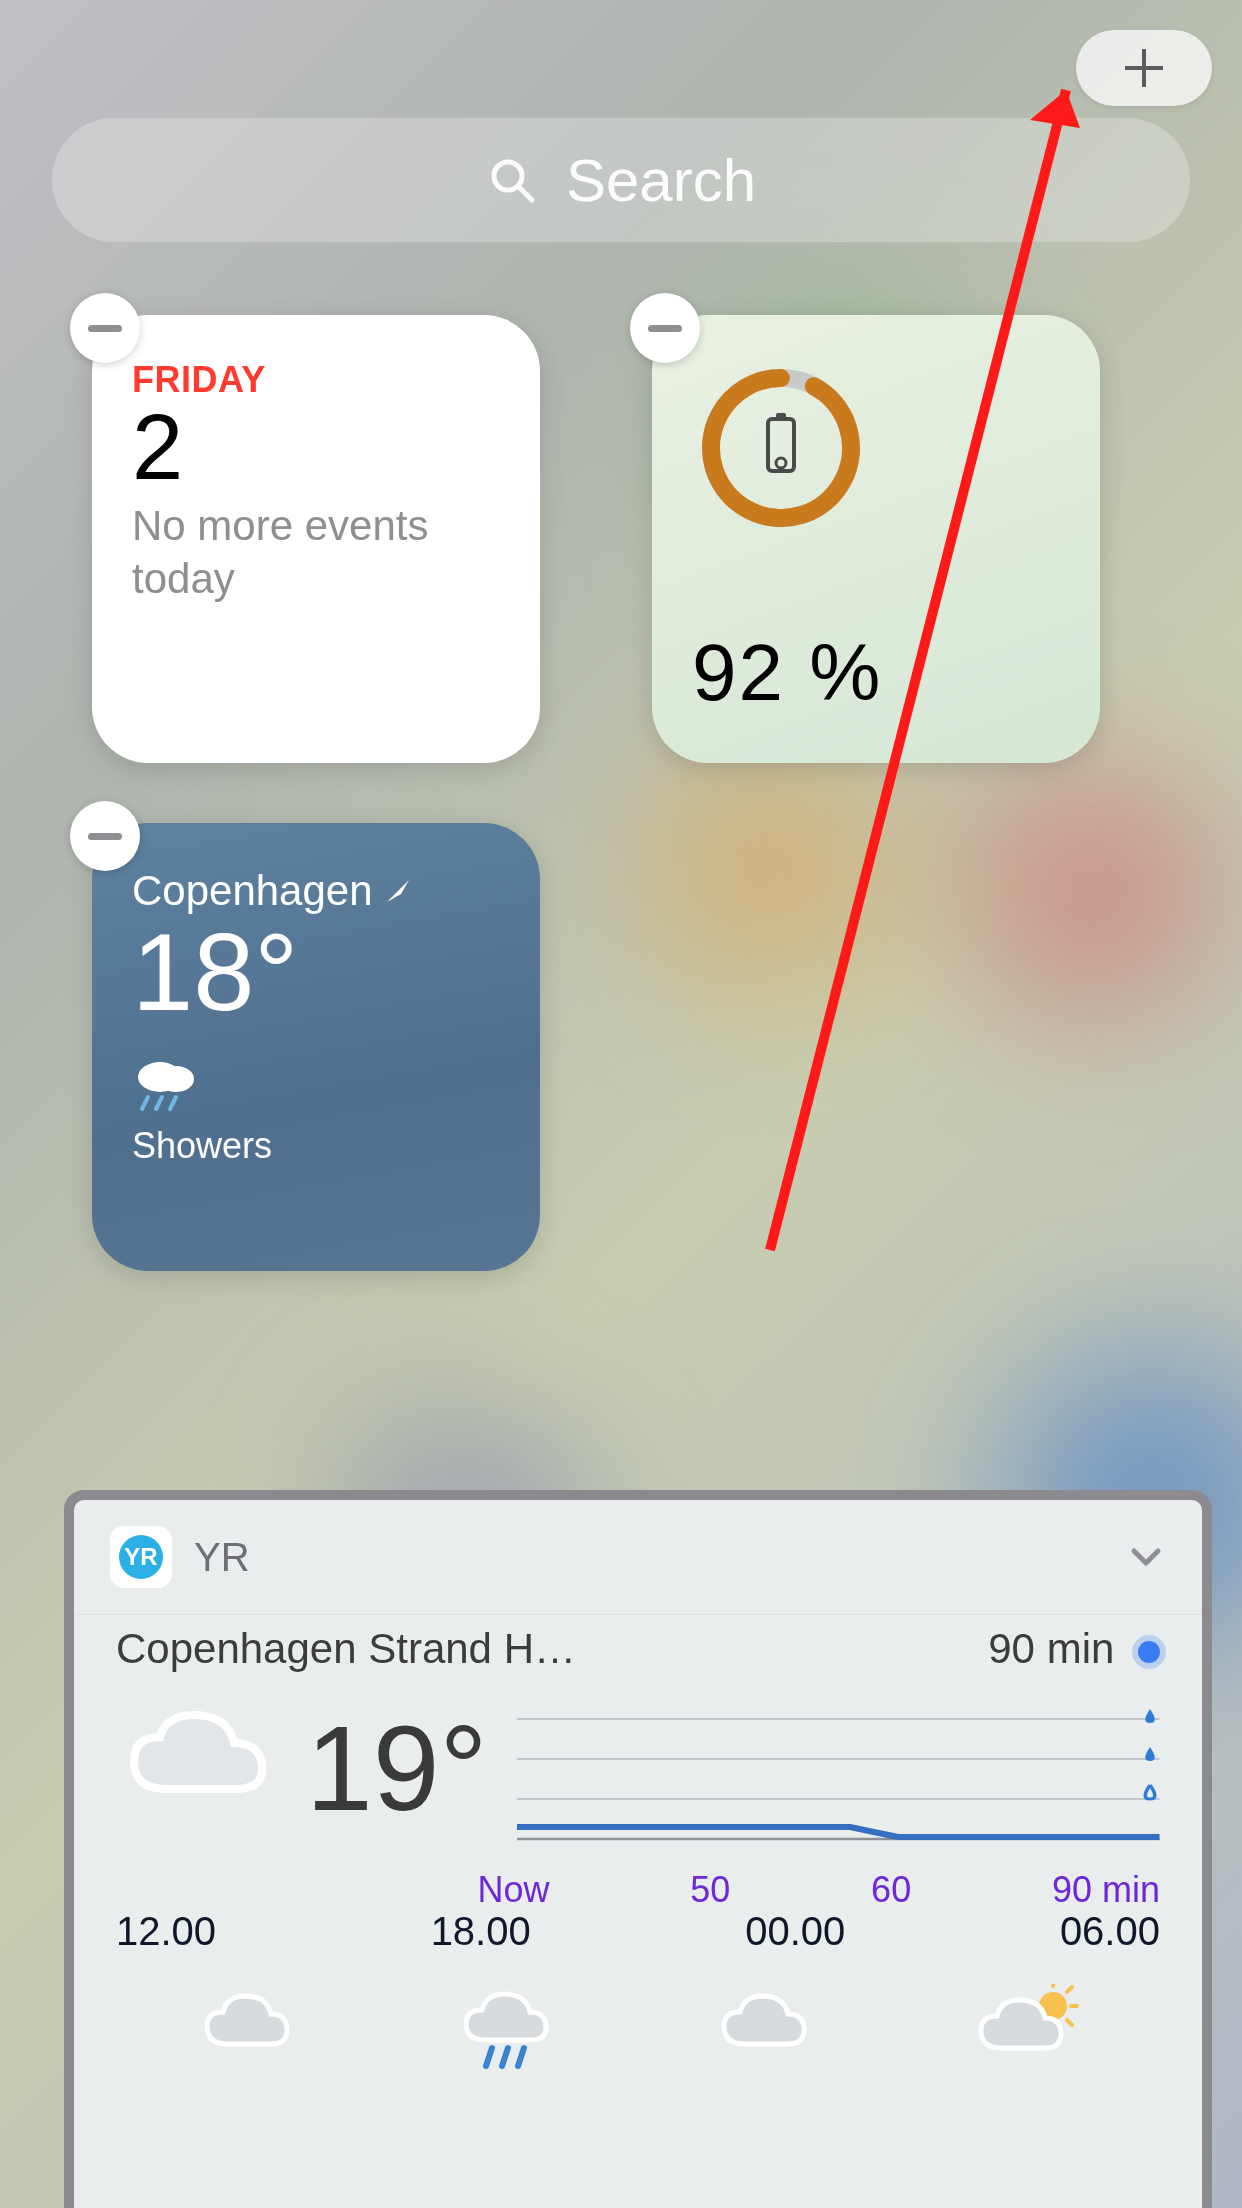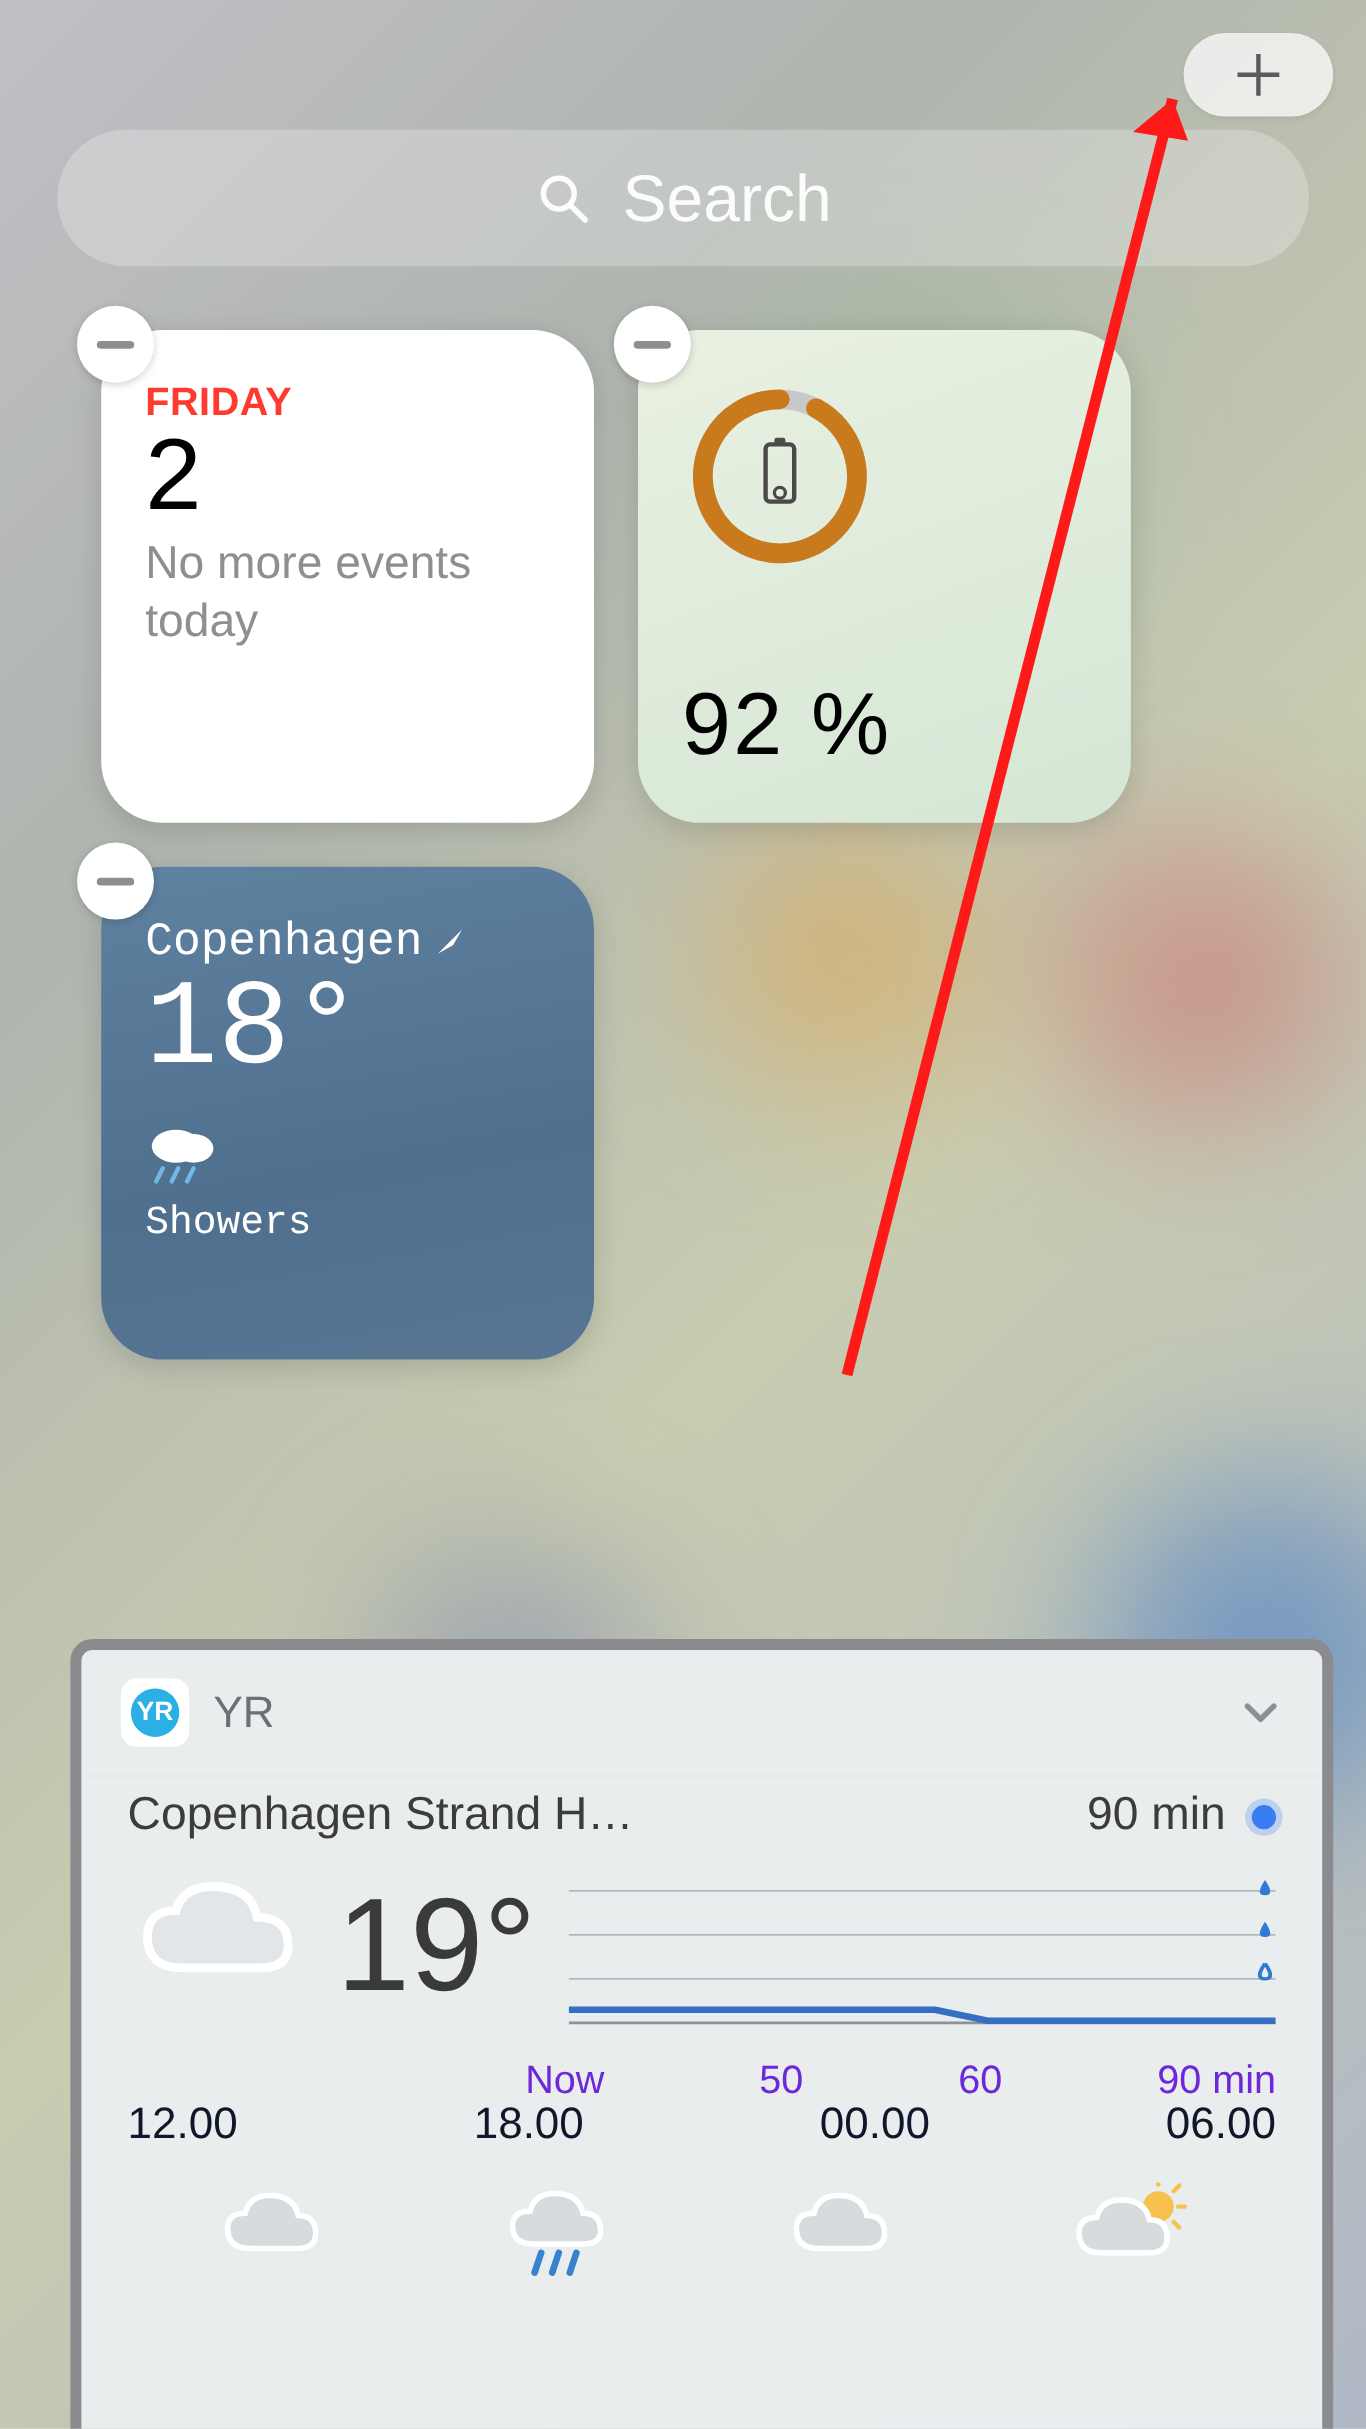--- a/index.html
+++ b/index.html
@@ -34,22 +34,22 @@
     height: 124px; border-radius: 62px;
     background: rgba(255,255,255,.25);
     display:flex; align-items:center; justify-content:center;
     color: rgba(255,255,255,.95);
     font-size: 60px; font-weight: 400;
   }
   .search svg { width:52px; height:52px; margin-right: 28px; fill: rgba(255,255,255,.95); }
 
   
   .grid {
-    position:absolute; top:300px; left:92px; width:1060px;
-    display:grid; grid-template-columns: 1fr 1fr 1fr; gap:40px;
+    position:absolute; top:315px; left:92px; width:1060px;
+    display:grid; grid-template-columns: 1fr 1fr; gap:60px;
   }
   .widget {
     position:relative;
     width: 448px; height: 448px;
     border-radius: 56px;
     background: #fff;
     padding: 44px 40px;
     box-shadow: 0 6px 26px rgba(0,0,0,.14);
   }
   .remove-badge{
@@ -68,21 +68,20 @@
   
   .batt-widget{ background: linear-gradient(160deg,#e9f1e2 0%,#d5e6d5 100%); display:flex; flex-direction:column; align-items:flex-start; justify-content:space-between; }
   .batt-ring{ width:170px;height:170px; margin-top:4px; margin-left:4px; }
   .batt-pct{ font-size:80px; font-weight:400; letter-spacing:2px; }
 
   
   .wx-widget{
     background: linear-gradient(170deg,#5f82a0 0%, #4f6f8e 60%, #587693 100%);
     color:#fff;
     grid-column: 1 / 2;
-    font-family: Liberation Mono, monospace;
   }
   .wx-city{ font-size:42px; font-weight:500; display:flex; align-items:center; gap:10px;}
   .wx-temp{ font-size:110px; font-weight:200; line-height:1; margin-top:2px;}
   .wx-cond{ font-size:36px; font-weight:500; margin-top:8px;}
   .wx-hilo{ font-size:36px; font-weight:500; margin-top:6px;}
   .wx-icon{ margin-top:30px; }
 
   
   .legacy-wrap{
     position:absolute; top:1490px; left:64px; right:30px;

